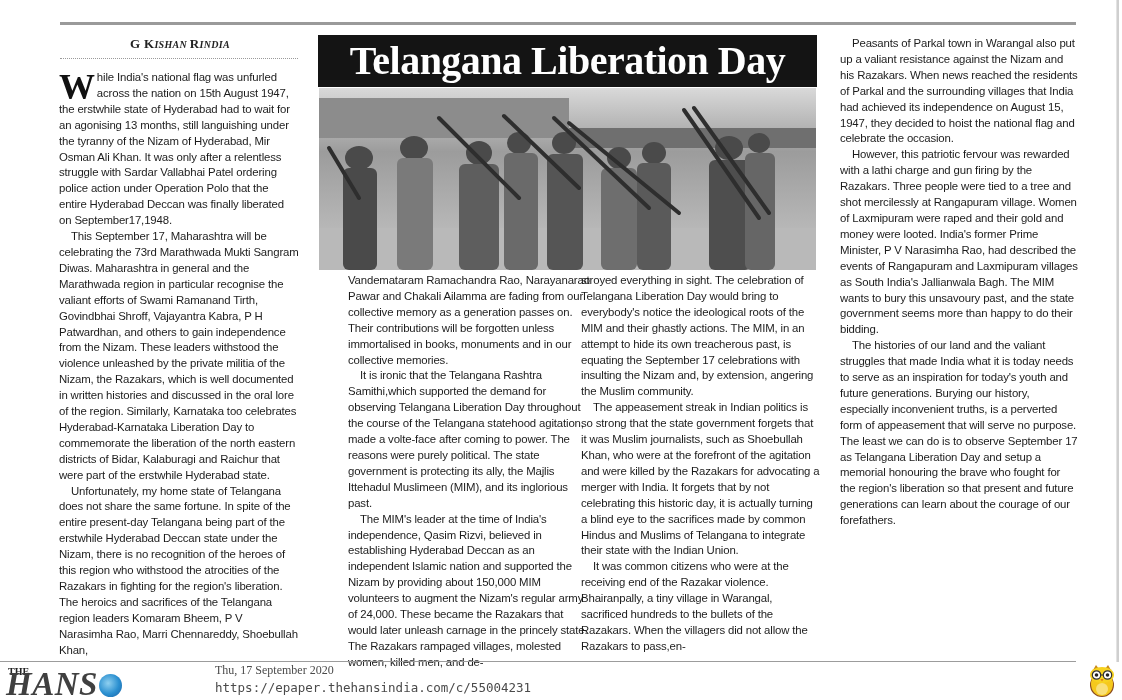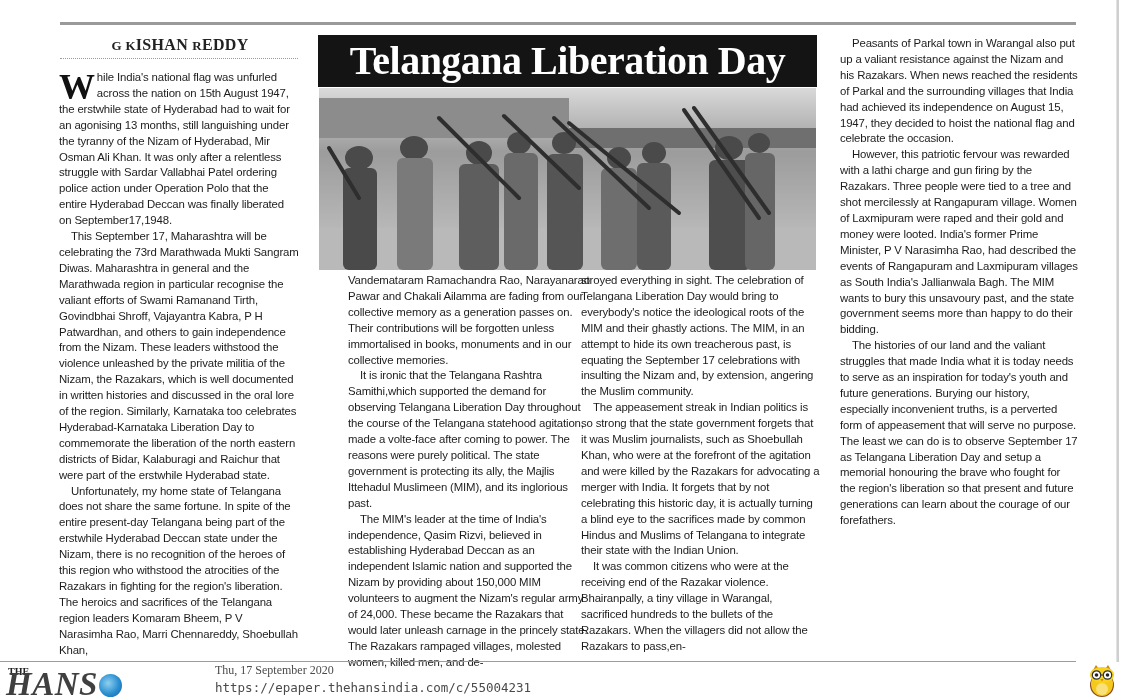--- a/index.html
+++ b/index.html
@@ -4,21 +4,21 @@
   <style>
     * { box-sizing: border-box; margin: 0; padding: 0; }
     html, body { width: 1122px; height: 700px; background: #ffffff; overflow: hidden; }
     body { position: relative; font-family: "Liberation Sans", sans-serif; color: #1a1a1a; }
 
     .top-rule { position: absolute; left: 60px; top: 22px; width: 1016px; height: 3px; background: #9a9a9a; }
     .right-rule { position: absolute; left: 1116px; top: 0; width: 3px; height: 662px; background: #cfcfcf; border-left: 1px solid #e3e3e3; }
 
     .byline { position: absolute; left: 60px; top: 36px; width: 240px; text-align: center;
       font-family: "Liberation Serif", serif; font-weight: bold; font-size: 13px; letter-spacing: 0.3px; color: #222; }
-    .byline .sc { font-size: 16px; }
+    .byline .sc { font-size: 10px; font-style: italic; }
     .byline-rule { position: absolute; left: 60px; top: 58px; width: 238px; border-top: 1px dotted #9a9a9a; }
 
     .col { position: absolute; font-family: "Liberation Sans", sans-serif; font-size: 11.4px; line-height: 15.9px;
       color: #1c1c1c; letter-spacing: -0.15px; }
     .col p { text-indent: 12px; }
     .col p.noindent { text-indent: 0; }
     .col1 { left: 59px; top: 70px; width: 240px; }
     .col2 { left: 320px; top: 273px; width: 245px; margin-left: 28px; }
     .col3 { left: 581px; top: 273px; width: 240px; }
     .col4 { left: 840px; top: 36px; width: 238px; }
@@ -48,21 +48,21 @@
     .url { position: absolute; left: 215px; top: 679px; font-family: "DejaVu Sans Mono", monospace; font-size: 12.5px; line-height: 17px; color: #4a4a4a; }
     .owl { position: absolute; left: 1085px; top: 662px; width: 34px; height: 36px; }
   </style>
 </head>
 <body>
 
 <div class="top-rule"></div>
 <div class="right-rule"></div>
 
 <div class="byline">
-  <span>G K</span><span class="sc">ISHAN </span><span>R</span><span class="sc">EDDY</span>
+  <span>G K</span><span class="sc">ISHAN </span><span>R</span><span class="sc">INDIA</span>
 </div>
 <div class="byline-rule"></div>
 
 <div class="col col1">
   <p class="first"><span class="dropcap">W</span><span>hile India's national flag was unfurled across the nation on 15th August 1947, the erstwhile state of Hyderabad had to wait for an agonising 13 months, still languishing under the tyranny of the Nizam of Hyderabad, Mir Osman Ali Khan. It was only after a relentless struggle with Sardar Vallabhai Patel ordering police action under Operation Polo that the entire Hyderabad Deccan was finally liberated on September17,1948.</span></p>
   <p>This September 17, Maharashtra will be celebrating the 73rd Marathwada Mukti Sangram Diwas. Maharashtra in general and the Marathwada region in particular recognise the valiant efforts of Swami Ramanand Tirth, Govindbhai Shroff, Vajayantra Kabra, P H Patwardhan, and others to gain independence from the Nizam. These leaders withstood the violence unleashed by the private militia of the Nizam, the Razakars, which is well documented in written histories and discussed in the oral lore of the region. Similarly, Karnataka too celebrates Hyderabad-Karnataka Liberation Day to commemorate the liberation of the north eastern districts of Bidar, Kalaburagi and Raichur that were part of the erstwhile Hyderabad state.</p>
   <p>Unfortunately, my home state of Telangana does not share the same fortune. In spite of the entire present-day Telangana being part of the erstwhile Hyderabad Deccan state under the Nizam, there is no recognition of the heroes of this region who withstood the atrocities of the Razakars in fighting for the region's liberation. The heroics and sacrifices of the Telangana region leaders Komaram Bheem, P V Narasimha Rao, Marri Chennareddy, Shoebullah Khan,</p>
 </div>
 
 <div class="headline">Telangana Liberation Day</div>

